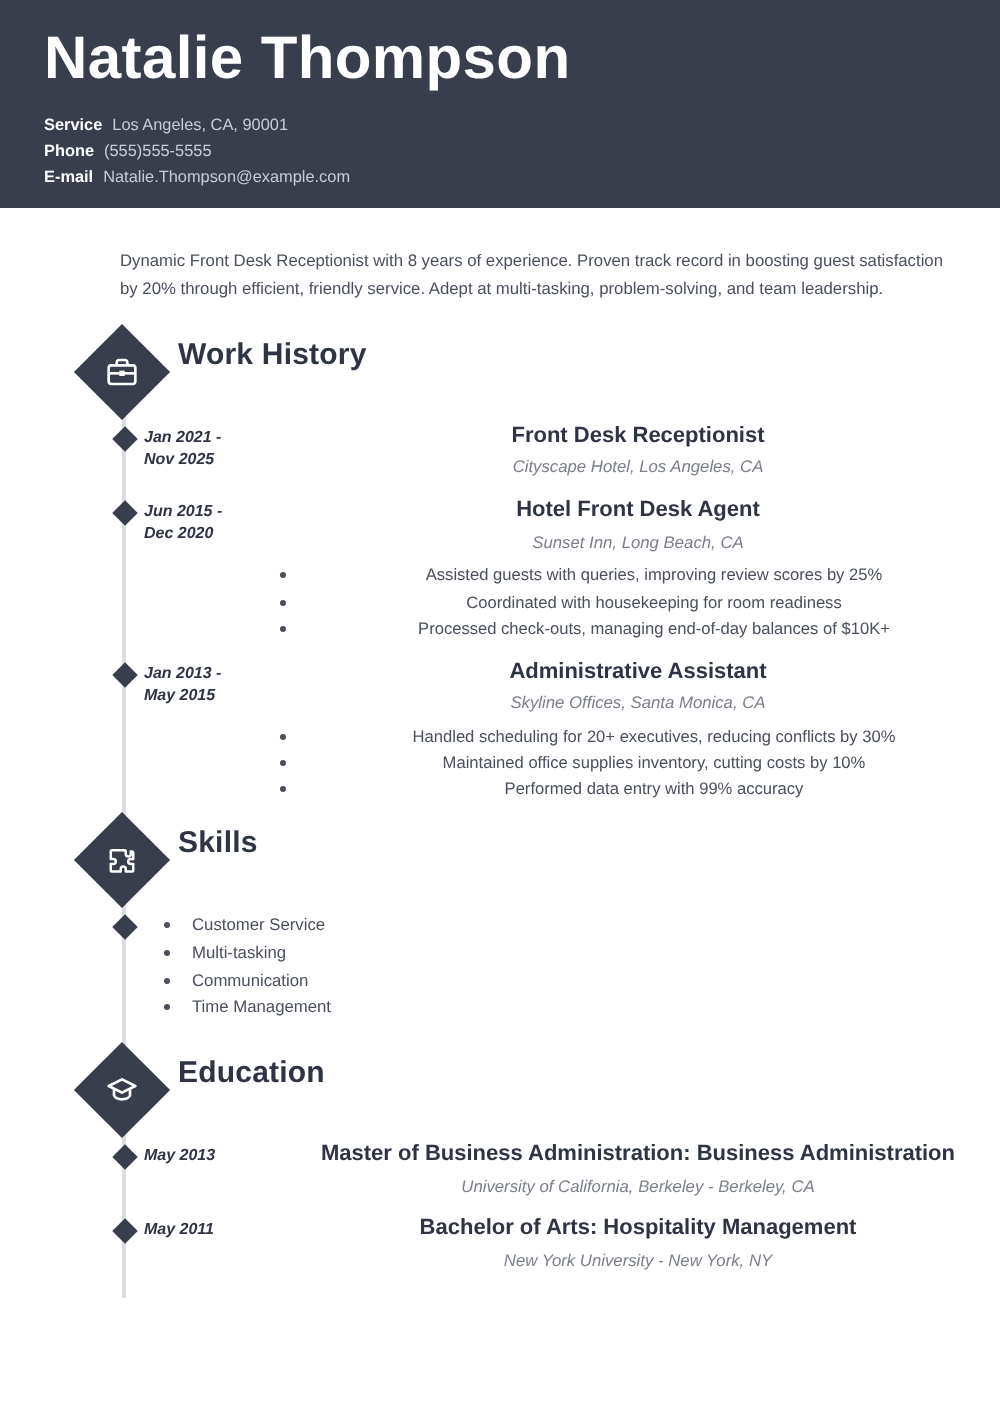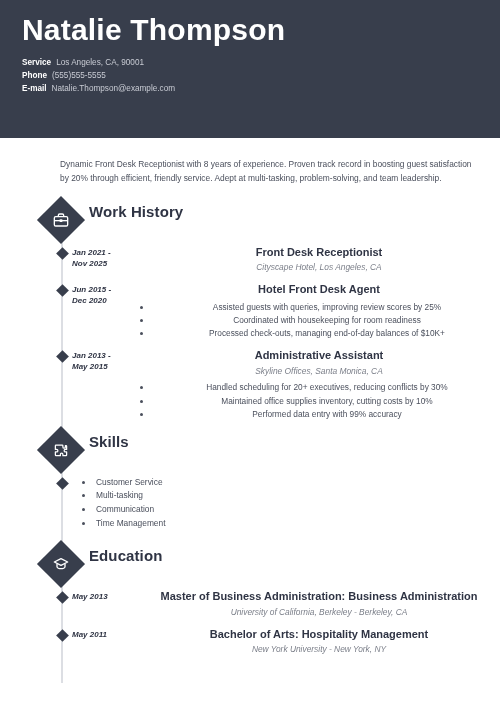--- a/index.html
+++ b/index.html
@@ -12,21 +12,21 @@
     height: 707px;
     font-family: "Liberation Sans", sans-serif;
     color: #3a4050;
     overflow: hidden;
     position: relative;
   }
 
   
   .header {
     background: #383e4c;
-    height: 138px;
+    height: 104px;
     box-sizing: border-box;
     padding: 14px 22px 0 22px;
     color: #ffffff;
   }
   .full-name {
     font-size: 30px;
     font-weight: bold;
     letter-spacing: 0.2px;
     line-height: 1.05;
     margin: 0 0 10px 0;
@@ -240,20 +240,21 @@
   <div class="entry">
     <div class="entry-marker">
         <div class="mini-diamond"></div>
       </div>
     <div class="entry-dates">
       <div>Jun 2015 -</div>
       <div>Dec 2020</div>
     </div>
     <div class="entry-main">
       <div class="entry-title">Hotel Front Desk Agent</div>
+      <div class="entry-sub">Sunset Inn, Long Beach, CA</div>
       <ul class="bullets">
         <li>Assisted guests with queries, improving review scores by 25%</li>
         <li>Coordinated with housekeeping for room readiness</li>
         <li>Processed check-outs, managing end-of-day balances of $10K+</li>
       </ul>
     </div>
   </div>
 
   <div class="entry">
     <div class="entry-marker">

